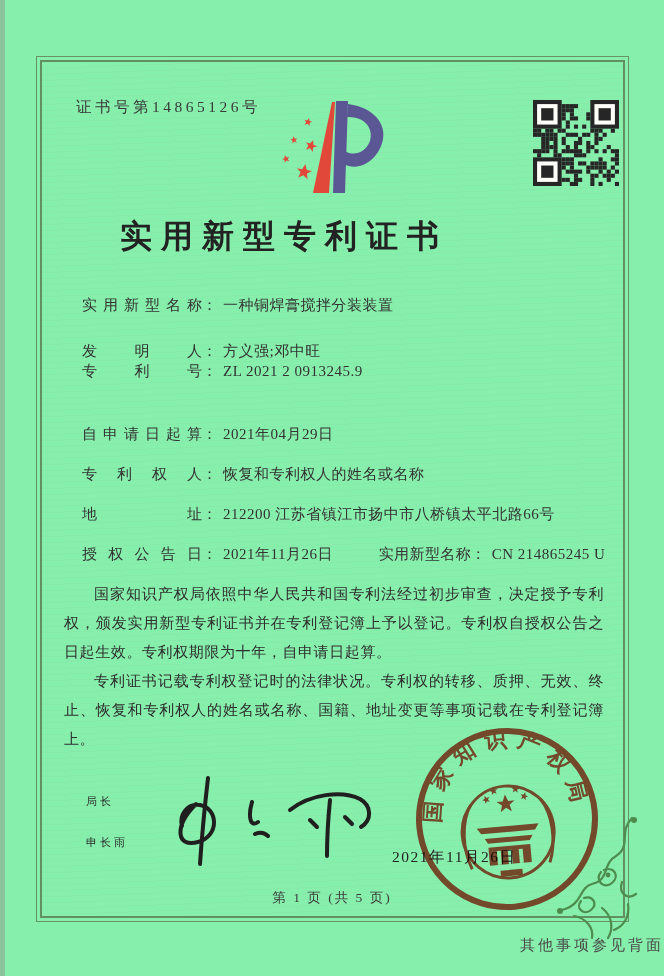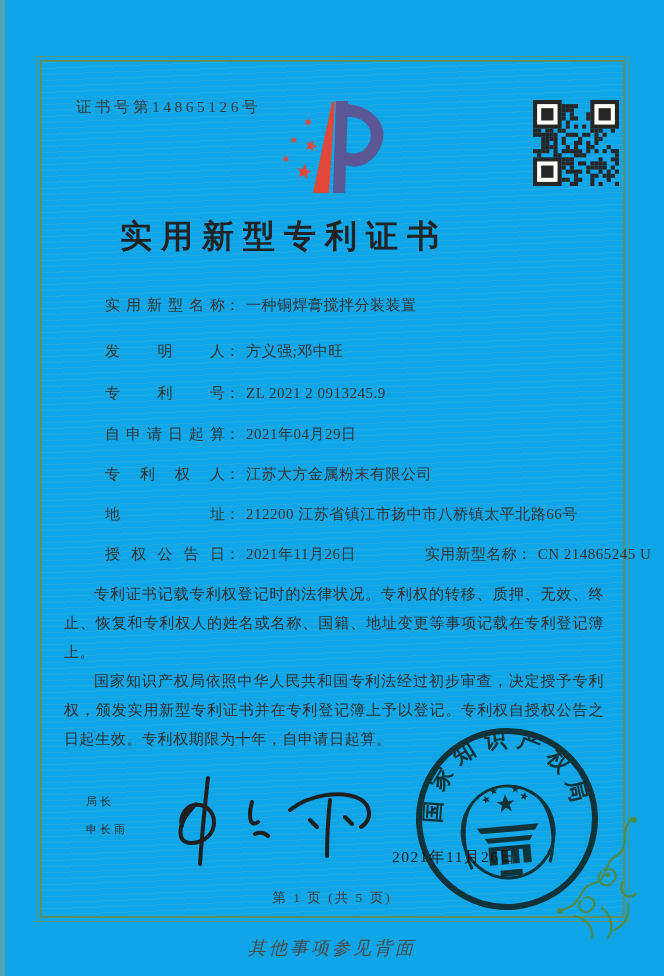--- a/index.html
+++ b/index.html
@@ -1,19 +1,19 @@
 <!DOCTYPE html>
 <html><head>
 <meta charset="utf-8">
 <style>
   * { margin:0; padding:0; box-sizing:border-box; }
   body { background:#ffffff; font-family:"Liberation Serif","DejaVu Serif",serif; }
   .page {
     position:relative; width:664px; height:976px; overflow:hidden;
-    background:#0ea5e9; color:#2f2f2f;
+    background:#86efac; color:#2f2f2f;
   }
   .scan-strip {
     position:absolute; left:0; top:0; width:5px; height:976px;
     background:#8e9c8e; opacity:.55;
   }
   .frame {
     position:absolute; left:40px; top:60px; width:585px; height:858px;
     border:2px solid #628f62;
     outline:1px solid #679267;
     outline-offset:3px;
@@ -29,52 +29,52 @@
   .logo { position:absolute; left:272px; top:96px; width:130px; height:102px; }
   .qr { position:absolute; left:533px; top:100px; width:86px; height:86px; }
   .title {
     position:absolute; left:0; top:215px; width:568px; text-align:center;
     font-size:32px; font-weight:700; letter-spacing:9px; color:#222;
   }
   .fields { position:absolute; left:82px; top:0; width:520px; }
   .f-row { position:absolute; left:0; white-space:nowrap; font-size:15px; color:#333; }
   .f-label {
     display:inline-block; width:120px; text-align:justify; text-align-last:justify;
-    letter-spacing:0; vertical-align:bottom; color:#333;margin-left:23px;
+    letter-spacing:0; vertical-align:bottom; color:#333;
   }
   .f-colon { margin-right:6px; }
   .f-value { letter-spacing:.5px;text-align:center; }
-  .r1{top:296px} .r2{top:342px} .r3{top:384px} .r4{top:425px}
+  .r1{top:296px} .r2{top:342px} .r3{top:362px} .r4{top:425px}
   .r5{top:465px} .r6{top:505px} .r7{top:545px}
   .pair2 { margin-left:42px; }
   .pair2 .f-label { width:92px; }
   .body-text {
     position:absolute; left:64px; top:580px; width:540px;
     font-size:15px; line-height:29px; text-align:justify; color:#2e2e2e;
   }
   .body-text p { text-indent:2em; letter-spacing:.6px; }
   .commissioner { position:absolute; left:86px; top:794px; font-size:11px; letter-spacing:3px; color:#2b2b2b; }
-  .commissioner .name { margin-top:13px; }
+  .commissioner .name { margin-top:26px; }
   .signature { position:absolute; left:152px; top:772px; width:240px; height:100px; }
   .seal-date {
     position:absolute; left:392px; top:847px; width:180px; z-index:1;
     font-size:15.5px; letter-spacing:1.5px; color:#222;
   }
   .seal {
     position:absolute; left:408px; top:720px; width:198px; height:198px; z-index:2;
     mix-blend-mode:multiply; opacity:.93; transform:rotate(-5deg);
   }
   .flourish { position:absolute; left:544px; top:812px; width:105px; height:128px; z-index:3; }
   .page-num {
     position:absolute; left:0; top:889px; width:664px; text-align:center;
     font-size:13.5px; letter-spacing:2px; color:#3a3a3a;
   }
   .back-note {
-    position:absolute; left:0; top:936px; width:664px; text-align:center;
-    font-size:18px; letter-spacing:3px; color:#4a4a4a;font-style:italic;
+    position:absolute; left:0; top:936px; width:664px; text-align:right;
+    font-size:15px; letter-spacing:3px; color:#4a4a4a;
   }
 </style>
 </head>
 <body>
 
 <div class="page">
 
   <div class="scan-strip"></div>
   <div class="frame"></div>
 
@@ -255,38 +255,38 @@
     <div class="f-row r2">
       <span class="f-label">发明人</span><span class="f-colon">：</span><span class="f-value">方义强;邓中旺</span>
     </div>
     <div class="f-row r3">
       <span class="f-label">专利号</span><span class="f-colon">：</span><span class="f-value">ZL 2021 2 0913245.9</span>
     </div>
     <div class="f-row r4">
       <span class="f-label">自申请日起算</span><span class="f-colon">：</span><span class="f-value">2021年04月29日</span>
     </div>
     <div class="f-row r5">
-      <span class="f-label">专利权人</span><span class="f-colon">：</span><span class="f-value">江苏大方金属粉末有限公司</span>
+      <span class="f-label">专利权人</span><span class="f-colon">：</span><span class="f-value">恢复和专利权人的姓名或名称</span>
     </div>
     <div class="f-row r6">
       <span class="f-label">地址</span><span class="f-colon">：</span><span class="f-value">212200 江苏省镇江市扬中市八桥镇太平北路66号</span>
     </div>
     <div class="f-row r7">
       <span>
         <span class="f-label">授权公告日</span><span class="f-colon">：</span><span class="f-value">2021年11月26日</span>
       </span>
       <span class="pair2">
         <span class="f-label">实用新型名称</span><span class="f-colon">：</span><span class="f-value">CN 214865245 U</span>
       </span>
     </div>
   </div>
 
   <div class="body-text">
+    <p>国家知识产权局依照中华人民共和国专利法经过初步审查，决定授予专利权，颁发实用新型专利证书并在专利登记簿上予以登记。专利权自授权公告之日起生效。专利权期限为十年，自申请日起算。</p>
     <p>专利证书记载专利权登记时的法律状况。专利权的转移、质押、无效、终止、恢复和专利权人的姓名或名称、国籍、地址变更等事项记载在专利登记簿上。</p>
-    <p>国家知识产权局依照中华人民共和国专利法经过初步审查，决定授予专利权，颁发实用新型专利证书并在专利登记簿上予以登记。专利权自授权公告之日起生效。专利权期限为十年，自申请日起算。</p>
   </div>
 
   <div class="commissioner">
     <div>局长</div>
     <div class="name">申长雨</div>
   </div>
 
   <svg class="signature" viewBox="0 0 240 100">
     <g fill="none" stroke="#1f1f1f" stroke-width="4" stroke-linecap="round" stroke-linejoin="round">
       <path d="M44,32 C22,54 24,76 46,70 C68,64 66,36 48,33 C36,31 27,42 30,54"></path>

